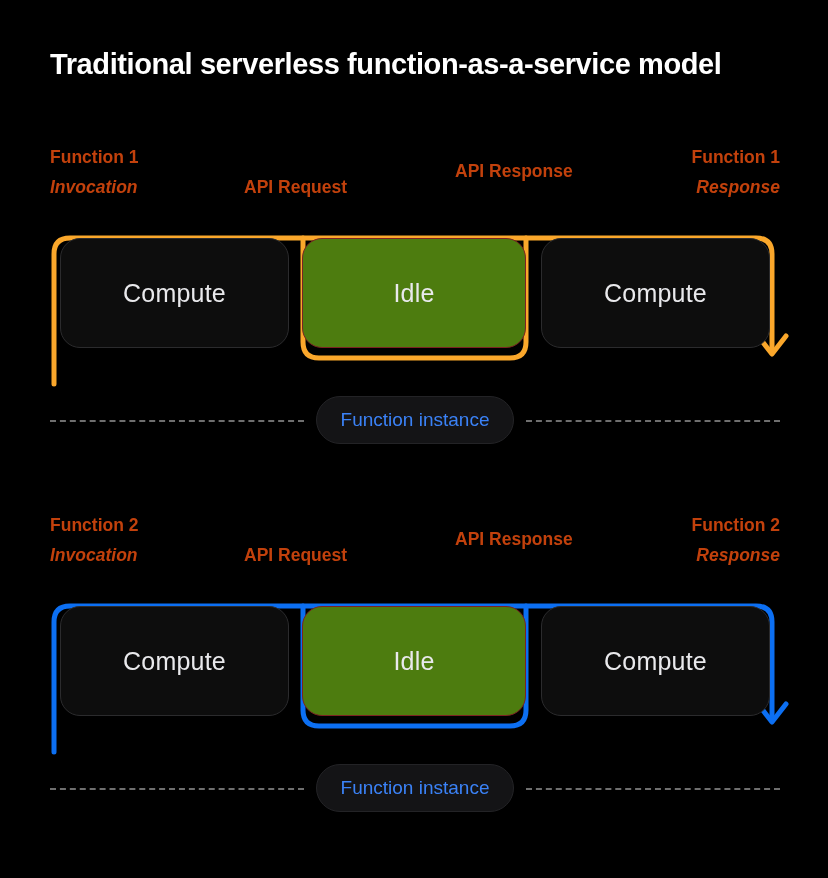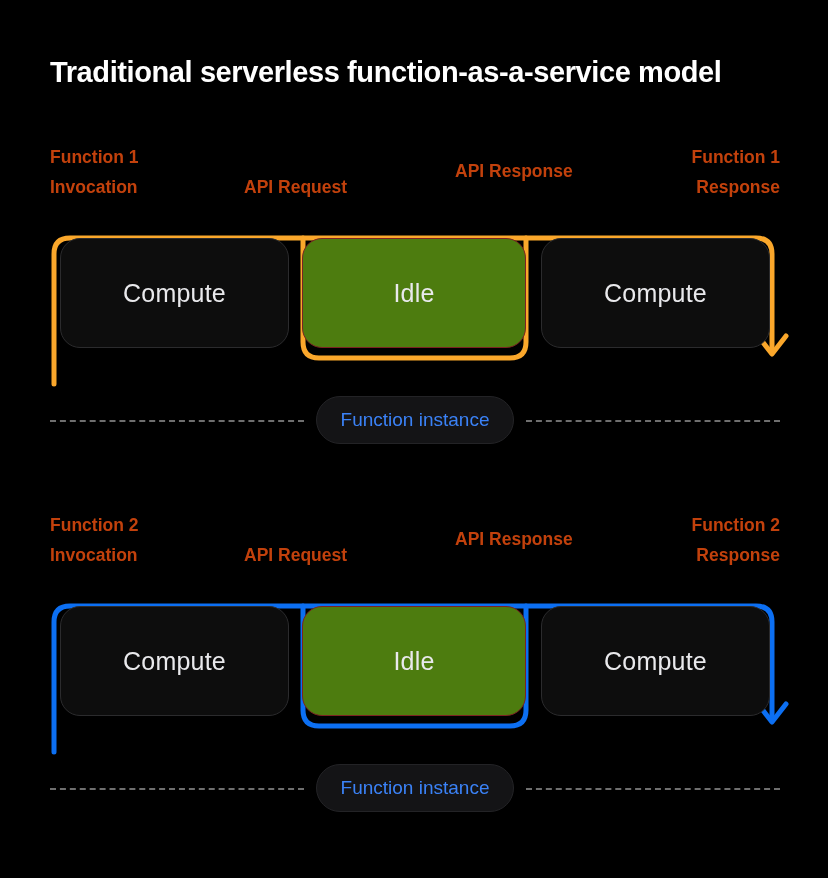--- a/index.html
+++ b/index.html
@@ -28,21 +28,20 @@
   
   .title {
     position: absolute;
     left: 50px;
     top: 48px;
     font-size: 29px;
     font-weight: bold;
     letter-spacing: -0.4px;
     color: #ffffff;
     white-space: nowrap;
-    margin-top: 8px;
   }
 
   
   .row { position: absolute; left: 0; width: 828px; }
   .row-1 { top: 128px; }
   .row-2 { top: 496px; }
 
   
   .labels {
     position: absolute;
@@ -51,21 +50,21 @@
     height: 76px;
   }
   .label {
     position: absolute;
     font-size: 17.5px;
     font-weight: bold;
     color: #c2410c;
     line-height: 30px;
     white-space: nowrap;
   }
-  .label .l2 { display: block; }
+  .label .l2 { display: block; font-style: italic; }
 
   .label-invocation { left: 50px;  top: 14px; text-align: left; }
   .label-request    { left: 221px; top: 44px; margin-left: 23px; }
   .label-response   { left: 455px; top: 28px; }
   .label-fnresponse { right: 48px; top: 14px; text-align: right; }
 
   
   .track-svg {
     position: absolute;
     left: 0;

